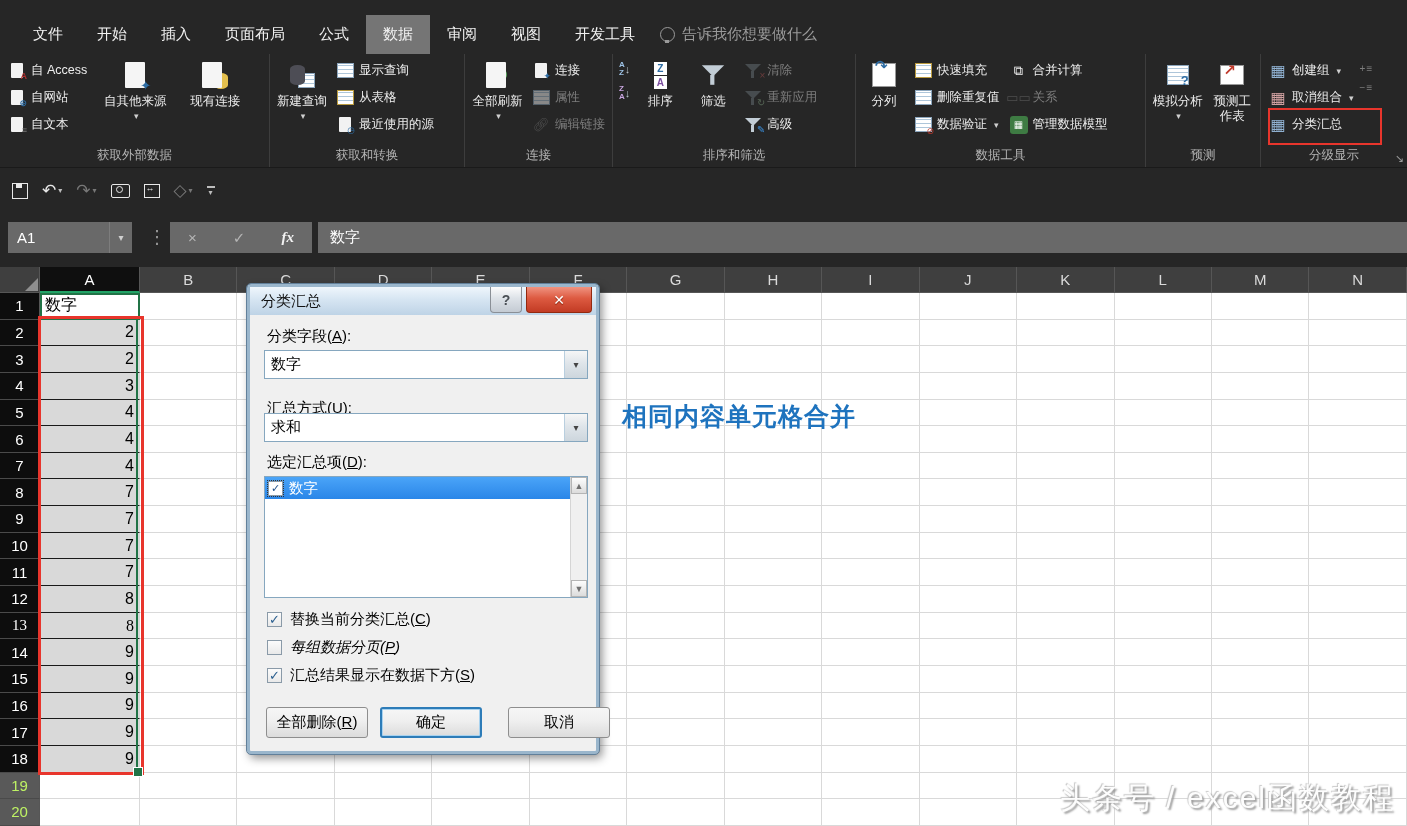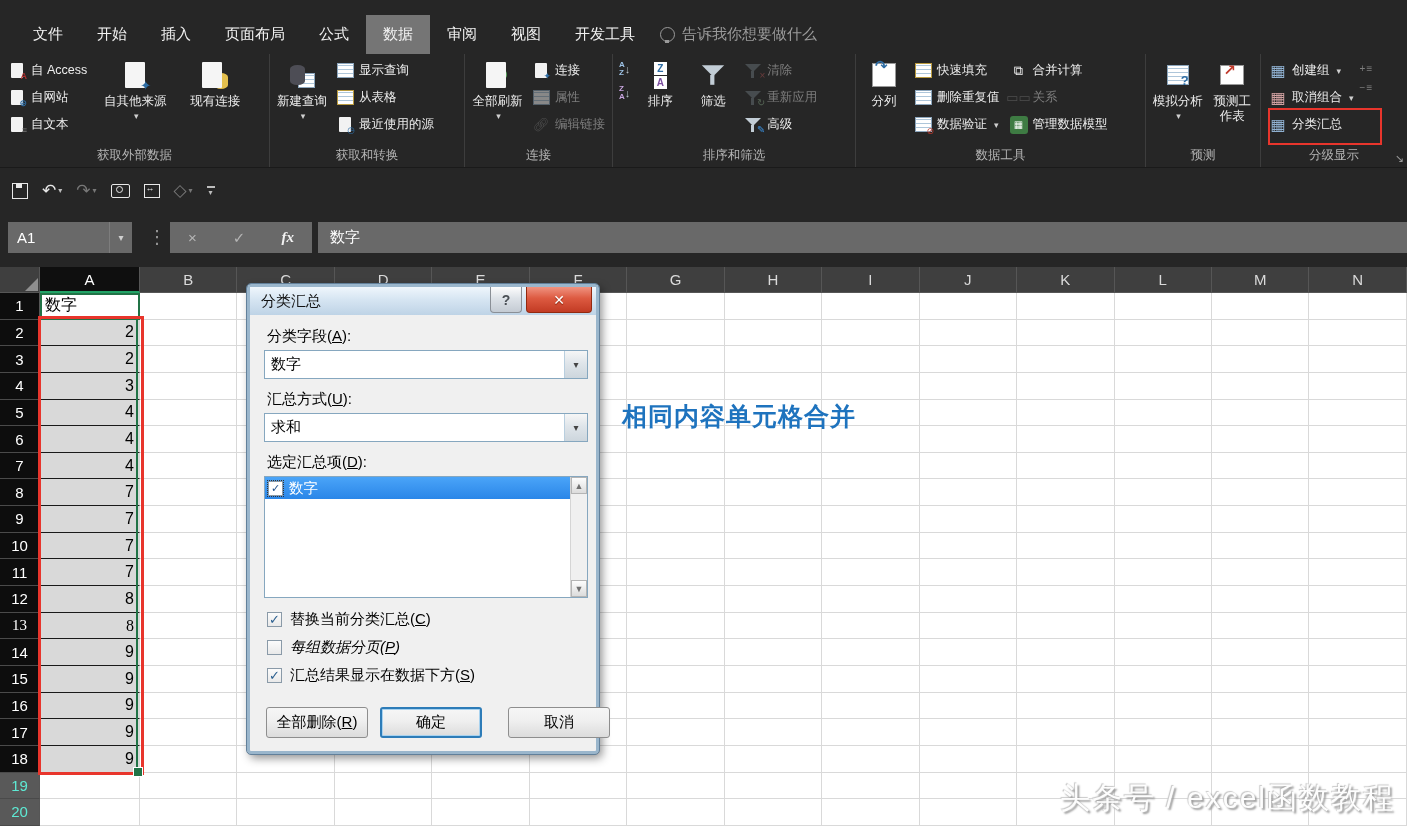--- a/index.html
+++ b/index.html
@@ -81,21 +81,21 @@
   #fxpanel .fx{color:#f2f2f2;font-family:"Liberation Serif","DejaVu Serif",serif;font-style:italic;font-weight:bold;}
   #finput{position:absolute;left:318px;top:10px;right:0;height:31px;background:#696969;color:#fff;font-size:15px;display:flex;align-items:center;padding-left:12px;}
   
   #sheet{position:absolute;left:0;top:267px;right:0;bottom:0;background:#fff;}
   #colhdr{display:flex;height:26px;}
   #corner{width:40px;height:26px;background:#3f3f3f;border-right:1px solid #565656;border-bottom:1px solid #565656;box-sizing:border-box;position:relative;flex:none;}
   #corner::after{content:"";position:absolute;right:1px;bottom:1px;border-bottom:13px solid #8f8f8f;border-left:13px solid transparent;}
   .ch{height:26px;box-sizing:border-box;border-right:1px solid #565656;border-bottom:1px solid #565656;background:#3f3f3f;color:#dadada;font-size:15px;display:flex;align-items:center;justify-content:center;flex:none;}
   .ch.sel{background:#0f0f0f;color:#fff;border-bottom:2px solid #21a366;}
   .grow{display:flex;}
-  .rh{width:40px;box-sizing:border-box;border-bottom:1px solid #4a4a4a;border-right:1px solid #565656;background:#595959;color:#5eead4;font-size:15px;display:flex;align-items:center;justify-content:center;flex:none;}
+  .rh{width:40px;box-sizing:border-box;border-bottom:1px solid #4a4a4a;border-right:1px solid #565656;background:#595959;color:#bef264;font-size:15px;display:flex;align-items:center;justify-content:center;flex:none;}
   .rh.sel{background:#0d0d0d;color:#fff;}
   .cell{box-sizing:border-box;border-right:1px solid #d9d9d9;border-bottom:1px solid #d9d9d9;font-size:16px;color:#000;display:flex;align-items:center;flex:none;}
   .cell.num{justify-content:flex-end;padding-right:5px;background:#d9d9d9;border-bottom:1px solid #1a1a1a;}
   .cell.head{padding-left:5px;}
   
   #a1box{position:absolute;left:40px;top:26px;width:100px;height:27px;border:2px solid #217346;box-sizing:border-box;pointer-events:none;}
   #redbox{position:absolute;left:38px;top:49px;width:106px;height:459px;border:3px solid #e8352c;box-sizing:border-box;pointer-events:none;z-index:3;}
   #greenline{position:absolute;left:136px;top:53px;width:2px;height:450px;background:#217346;z-index:3;pointer-events:none;}
   #handle{position:absolute;left:133px;top:500px;width:8px;height:8px;background:#217346;border:1px solid #fff;z-index:4;pointer-events:none;}
   
@@ -855,21 +855,21 @@
   <div id="dlg-title">分类汇总</div>
   <div class="capbtn" id="btn-help">?</div>
   <div class="capbtn" id="btn-close">✕</div>
 
   <div class="dlbl accel" style="top:40px">分类字段(<u>A</u>):</div>
   <div class="combo" style="top:63px">
     <span class="val">数字</span>
     <span class="cdd">▾</span>
   </div>
 
-  <div class="dlbl accel" style="top:103px">汇总方式(<u>U</u>):</div>
+  <div class="dlbl accel" style="top:112px">汇总方式(<u>U</u>):</div>
   <div class="combo" style="top:126px">
     <span class="val">求和</span>
     <span class="cdd">▾</span>
   </div>
 
   <div class="dlbl accel" style="top:166px">选定汇总项(<u>D</u>):</div>
   <div id="listbox">
     <div id="litems">
         <div class="litem">
           <span class="licb">✓</span>

